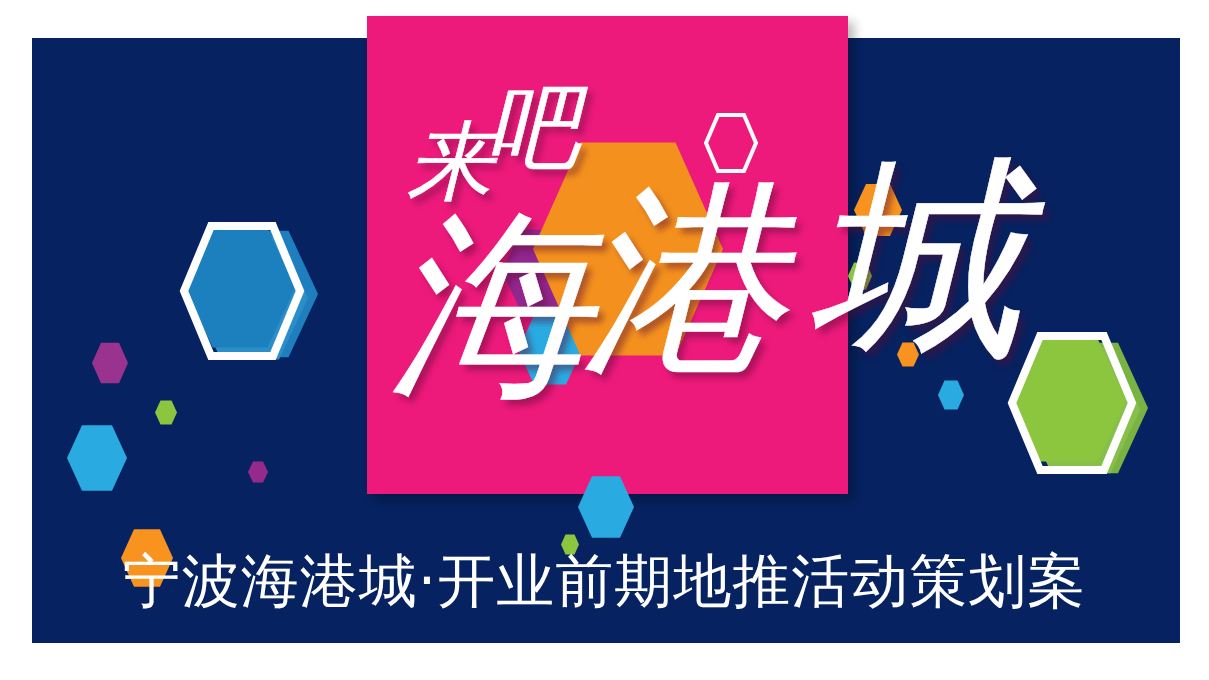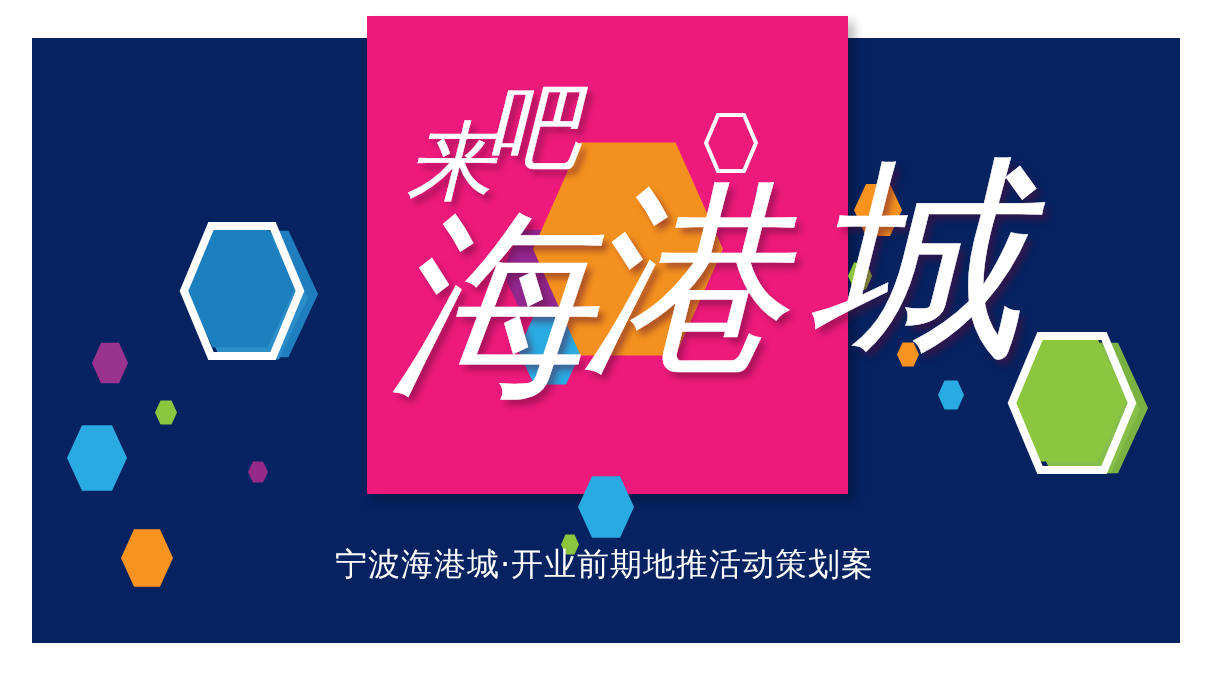--- a/index.html
+++ b/index.html
@@ -86,21 +86,21 @@
   #cal-hai{left:390px;top:205px;font-size:200px;}
   #cal-gang{left:582px;top:178px;font-size:205px;}
   #cal-cheng{left:808px;top:152px;font-size:215px;}
 
   
   .subtitle{
     position:absolute;left:0;top:543px;width:1209px;
     text-align:center;
     color:#ffffff;
     font-family:"DejaVu Sans","Liberation Sans",sans-serif;
-    font-size:32px;
+    font-size:58px;
     font-weight:400;
     letter-spacing:1px;
     white-space:nowrap;
   }
 </style>
 </head>
 <body>
 
 <div class="slide">
 

